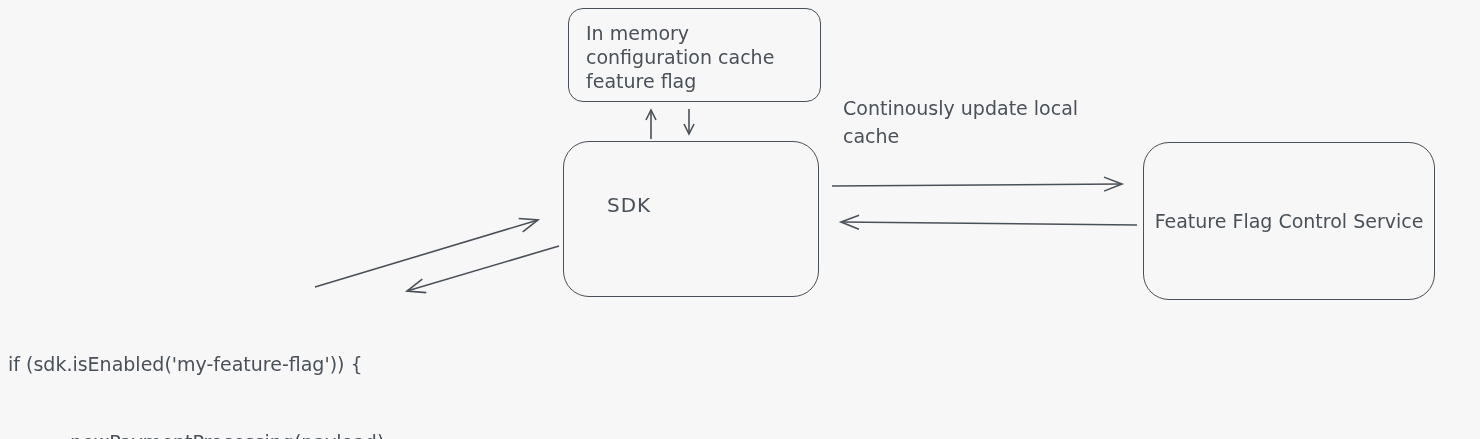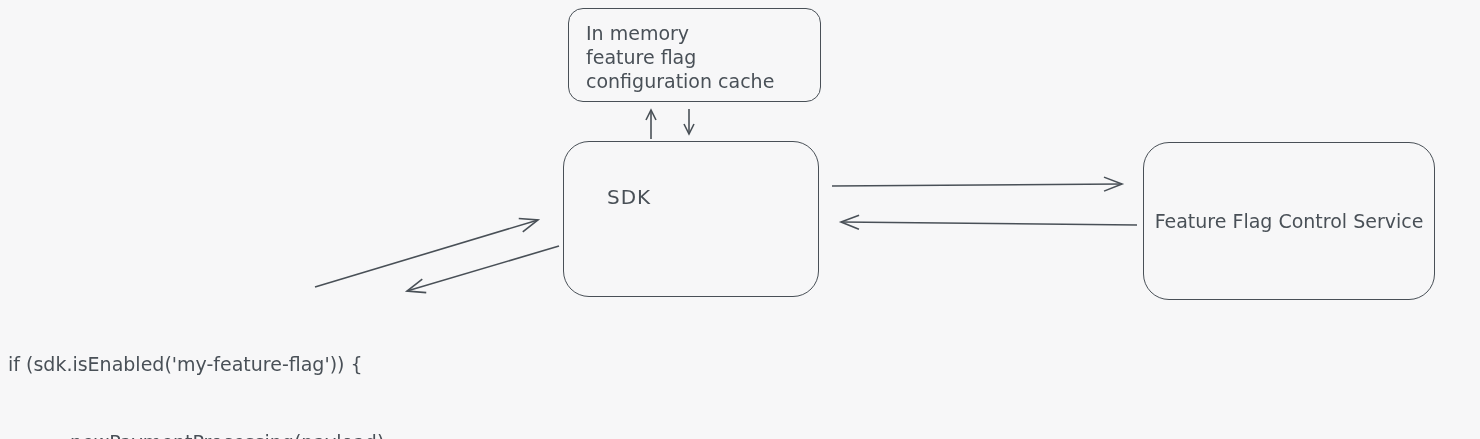--- a/index.html
+++ b/index.html
@@ -37,21 +37,21 @@
   .sdk-box   { left: 563px; top: 141px; width: 256px; height: 156px; }
   .service-box {
     left: 1143px; top: 142px; width: 292px; height: 158px;
     display: flex; align-items: center; justify-content: center;
   }
   .cache-text {
     position: absolute; left: 17px; top: 12px;
     font-size: 19px; line-height: 24px; white-space: nowrap;
   }
   .sdk-label {
-    position: absolute; left: 43px; top: 43px;
+    position: absolute; left: 43px; top: 51px;
     font-size: 20px; letter-spacing: 1px;
   }
   .service-label { font-size: 19px; white-space: nowrap; }
   .annotation {
     position: absolute; left: 843px; top: 94px;
     font-size: 19px; line-height: 28px; white-space: nowrap;
   }
   .code {
     position: absolute; left: 8px; top: 299px;
     font-size: 19px; line-height: 26px; white-space: pre;
@@ -76,33 +76,37 @@
     <line x1="689" y1="109" x2="689" y2="134" marker-end="url(#ahs)"></line>
     <line x1="832" y1="186" x2="1122" y2="184" marker-end="url(#ah)"></line>
     <line x1="1137" y1="225" x2="841" y2="222" marker-end="url(#ah)"></line>
     <line x1="315" y1="287" x2="538" y2="220" marker-end="url(#ah)"></line>
     <line x1="559" y1="246" x2="407" y2="291" marker-end="url(#ah)"></line>
   </svg>
 
   <div class="box cache-box">
     <div class="cache-text">
       <div>In memory</div>
+      <div>configuration cache</div>
       <div>feature flag</div>
-      <div>configuration cache</div>
     </div>
   </div>
 
   <div class="box sdk-box">
     <span class="sdk-label">SDK</span>
   </div>
 
   <div class="box service-box">
     <span class="service-label">Feature Flag Control Service</span>
   </div>
 
+  <div class="annotation">
+    <div>Continously update local</div>
+    <div>cache</div>
+  </div>
 
   <div class="code">
     <div class="code-line">if (sdk.isEnabled('my-feature-flag')) {</div>
     <div class="code-line indent">newPaymentProcessing(payload)</div>
     
     
     
   </div>
 
 </div>

